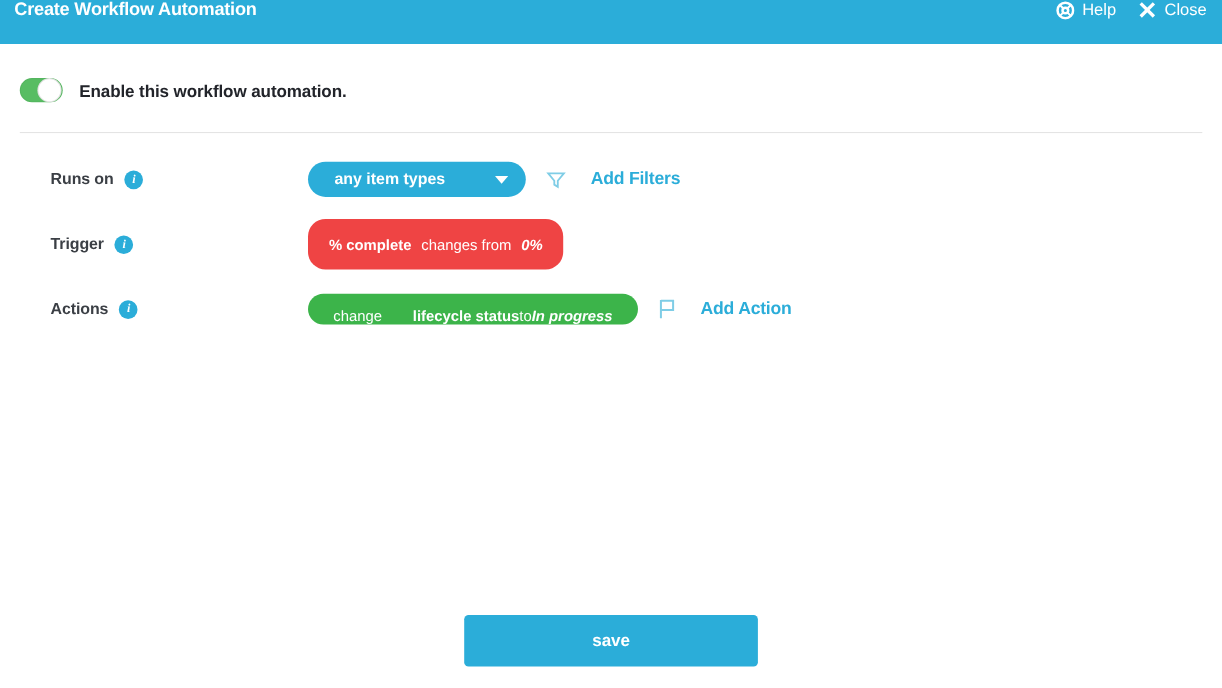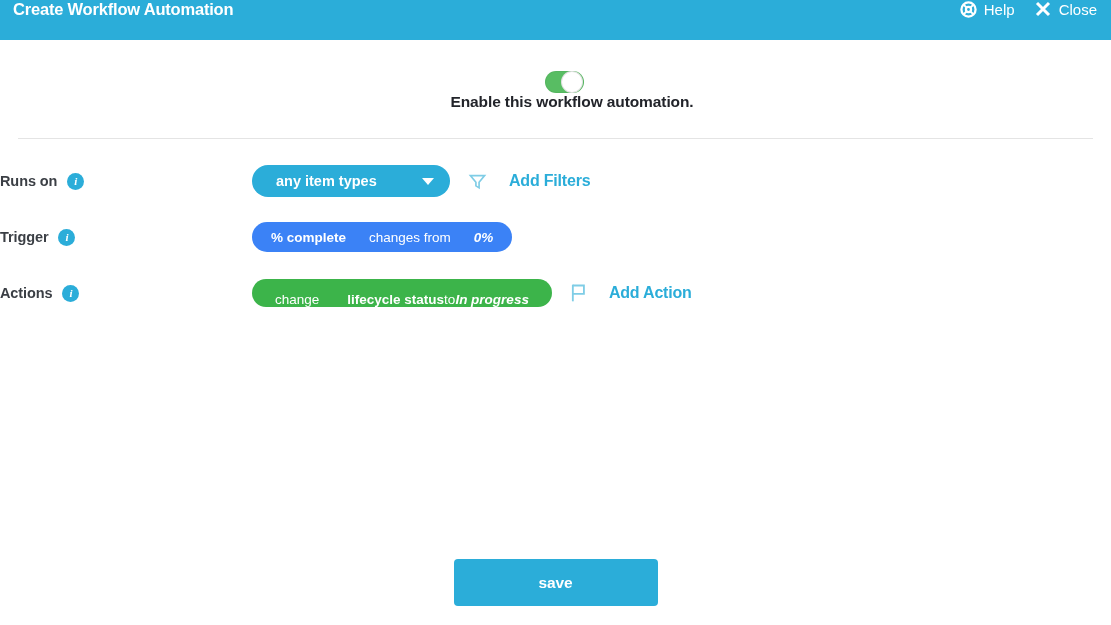--- a/index.html
+++ b/index.html
@@ -48,23 +48,22 @@
   }
   .header-action svg { display: block; }
 
   
   .body {
     padding: 0;
   }
 
   .toggle-row {
     display: flex;
-    align-items: center;
+    align-items: flex-end;
     margin: 31px 0 0 18px;
-    flex-direction: column;
   }
   .toggle {
     width: 39px;
     height: 22px;
     border-radius: 11px;
     background: #58bd63;
     position: relative;
     cursor: pointer;
     flex: none;
     box-shadow: inset 0 0 0 1px rgba(0,0,0,0.04);
@@ -104,21 +103,22 @@
   .form {
     margin-top: 22px;
   }
   .row {
     display: flex;
     align-items: center;
     min-height: 40px;
     margin-bottom: 16px;
   }
   .row-label {
-    width: 252px;
+    width: 280px;
+    padding-left: 46px;
     box-sizing: border-box;
     display: flex;
     align-items: center;
     gap: 10px;
     flex: none;
   }
   .row-label .text {
     font-size: 14.5px;
     font-weight: bold;
     color: #3b3f45;
@@ -166,24 +166,24 @@
     min-width: 198px;
     justify-content: space-between;
   }
   .caret {
     width: 0; height: 0;
     border-left: 6px solid transparent;
     border-right: 6px solid transparent;
     border-top: 7px solid #ffffff;
   }
   .chip-trigger {
-    background: #3b82f6;
-    height: 30px;
+    background: #ef4444;
+    height: 46px;
     padding: 0 19px;
-    gap: 23px;
+    gap: 9px;
     font-size: 13.5px;
   }
   .chip-trigger .b { font-weight: bold; }
   .chip-trigger .n { font-weight: normal; }
   .chip-trigger .v { font-weight: bold; font-style: italic; }
 
   .chip-action {
     background: #3cb44a;
     height: 28px;
     padding: 0 23px;
@@ -212,21 +212,21 @@
   
   .save-wrap {
     position: absolute;
     left: 0;
     right: 0;
     top: 559px;
     display: flex;
     justify-content: center;
   }
   .save-btn {
-    width: 204px;
+    width: 267px;
     height: 47px;
     background: #2badd9;
     border: none;
     border-radius: 4px;
     color: #ffffff;
     font-size: 15.5px;
     font-weight: bold;
     font-family: "Liberation Sans", sans-serif;
     cursor: pointer;
     letter-spacing: -0.1px;

